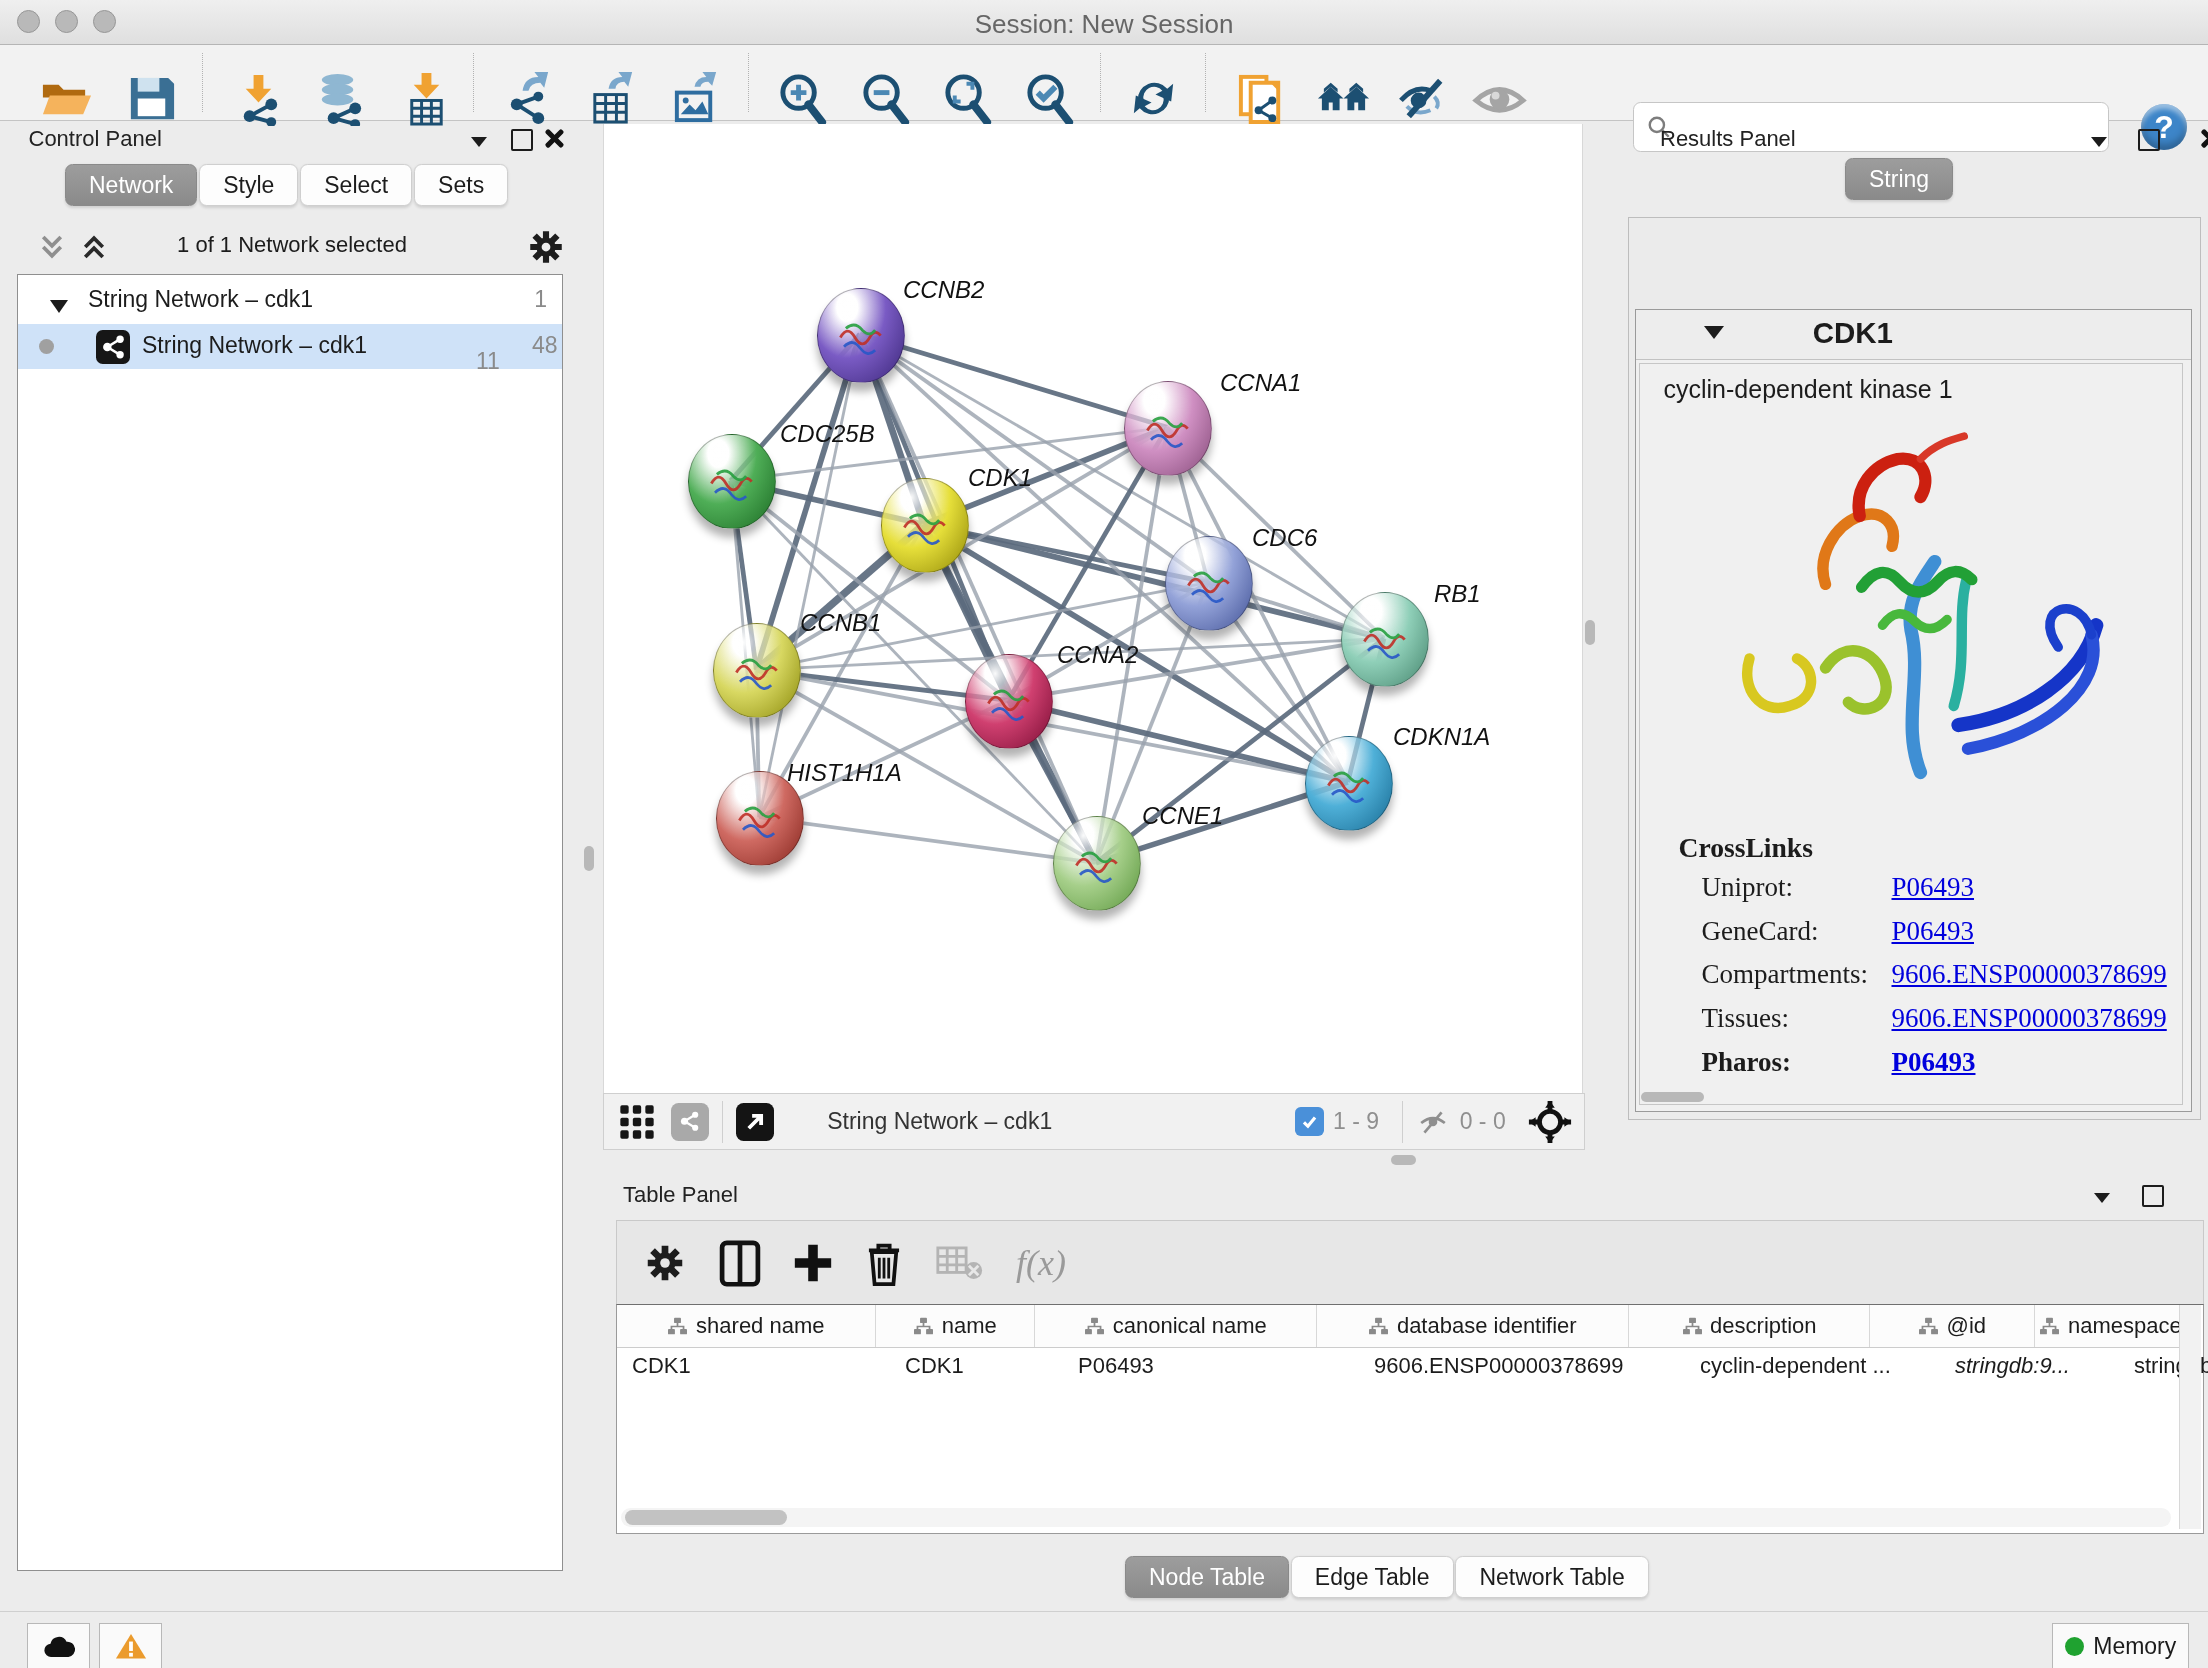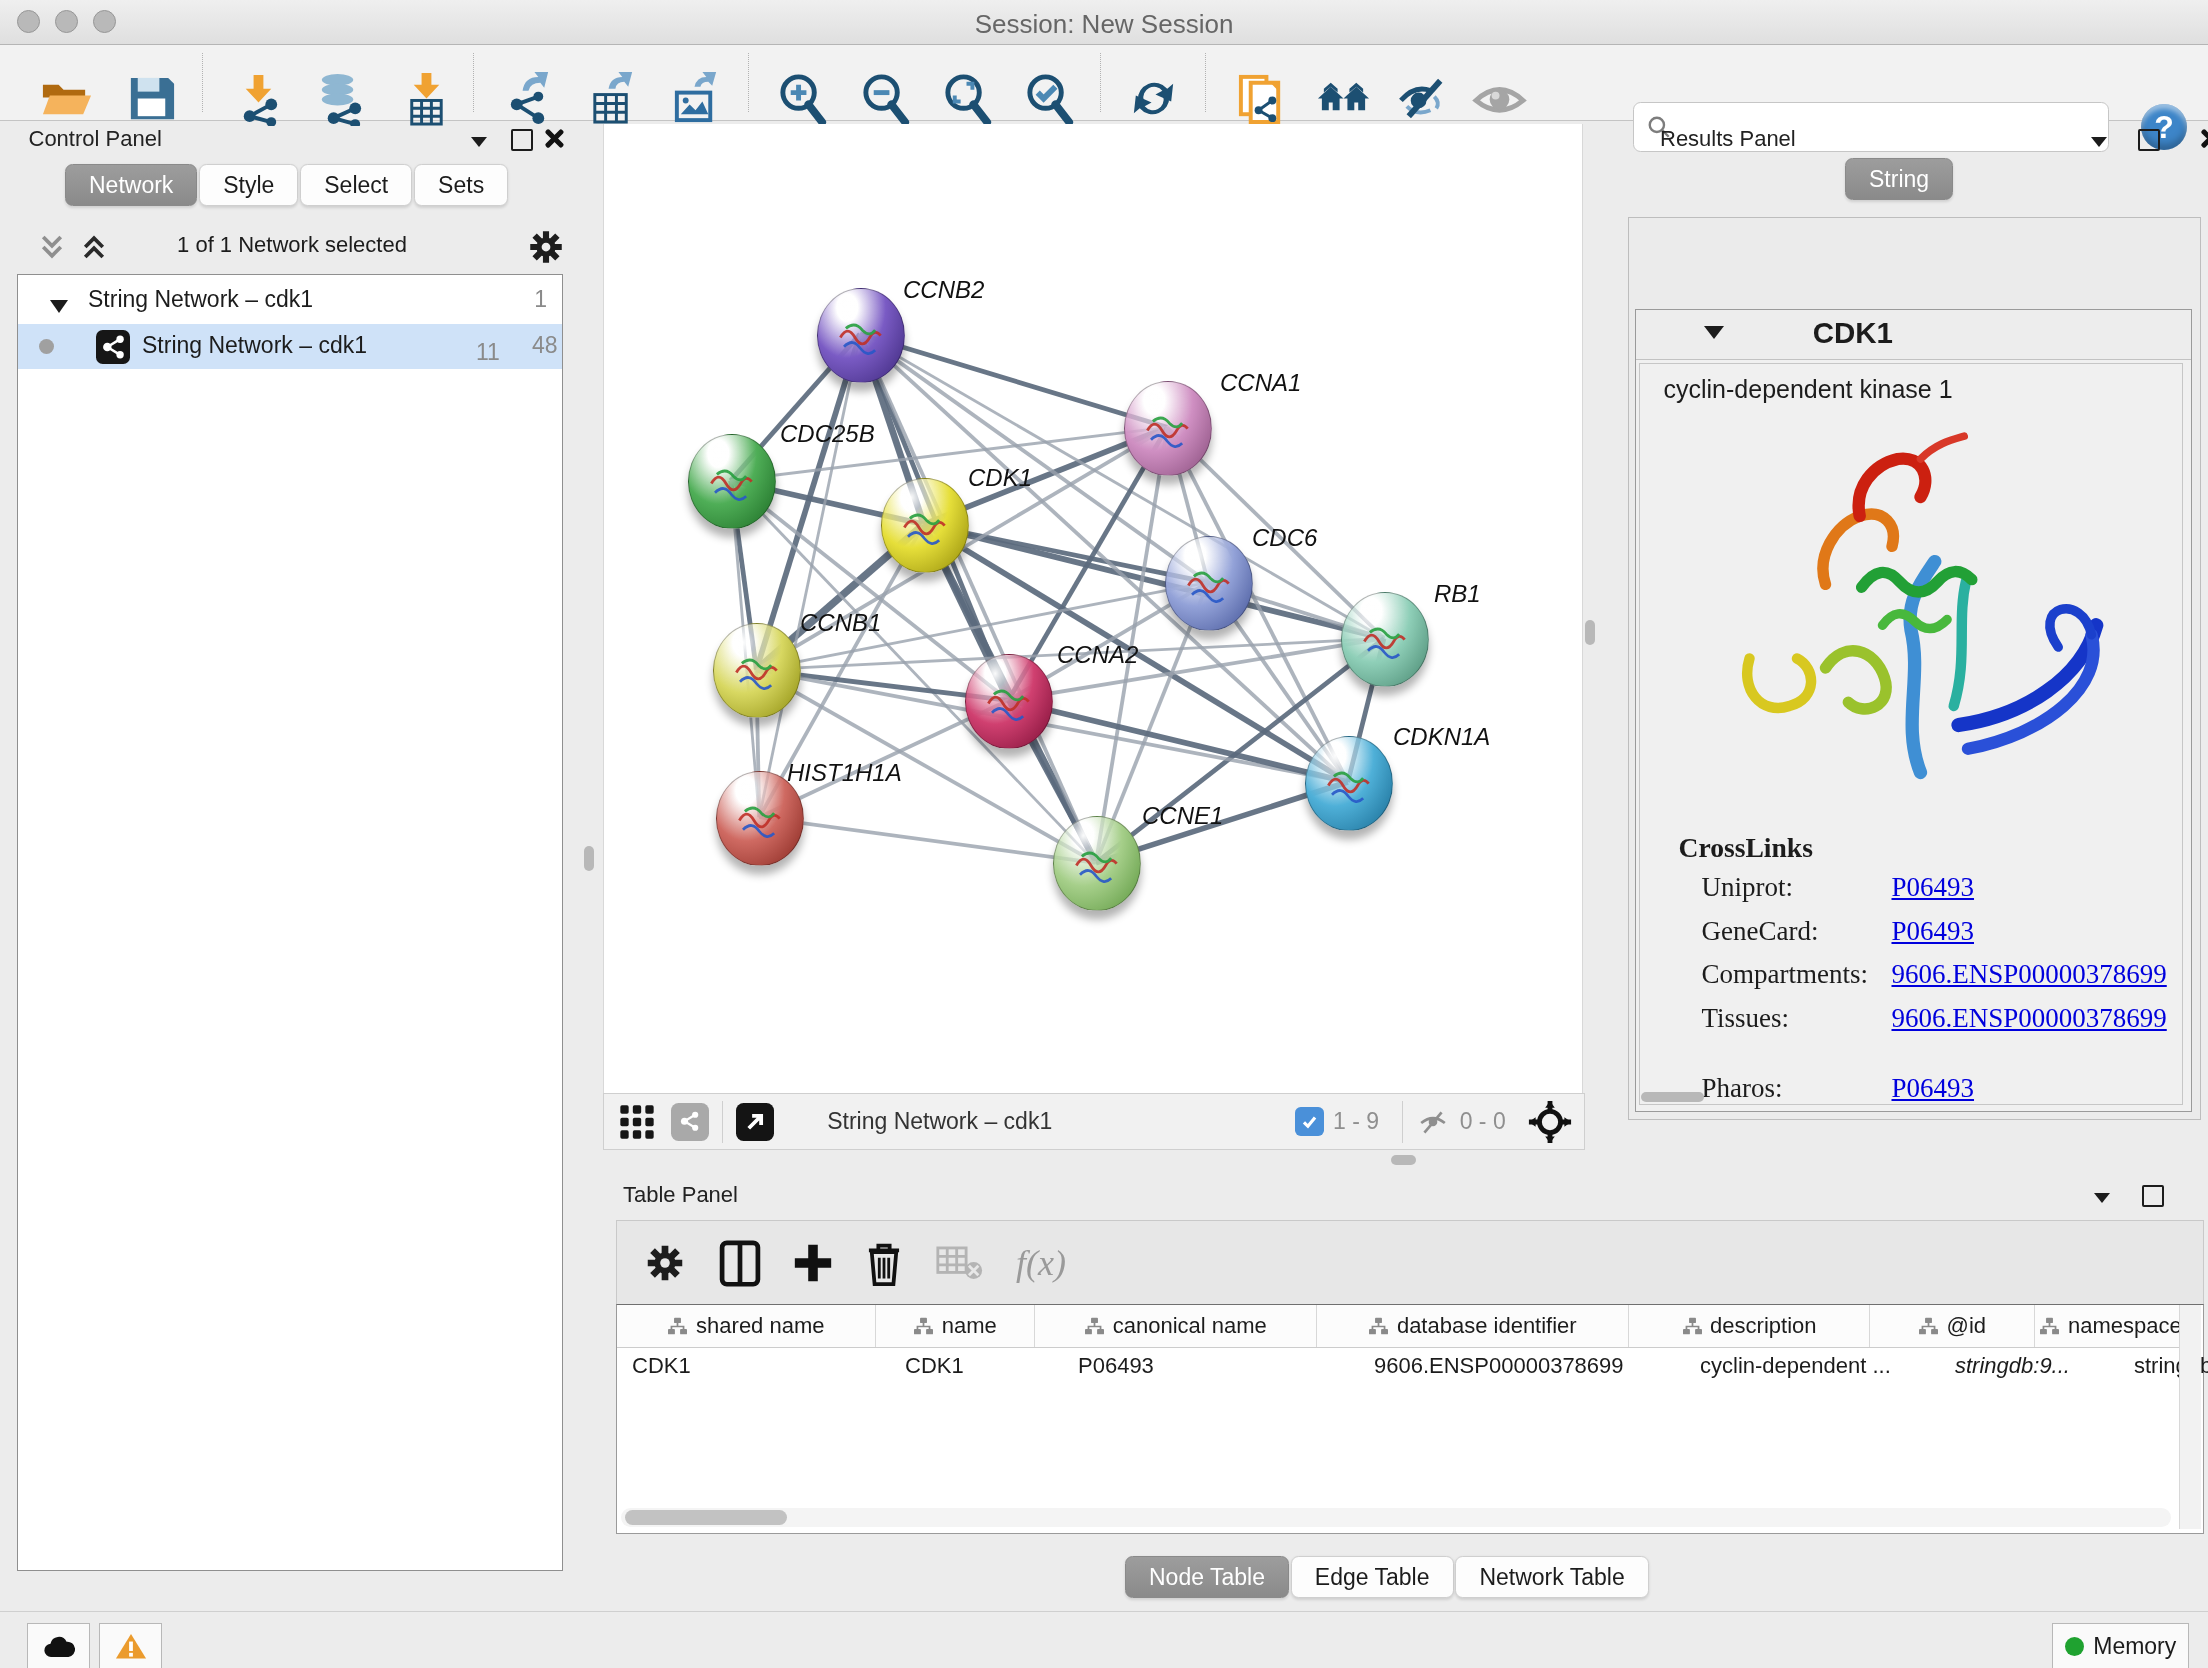--- a/index.html
+++ b/index.html
@@ -296,21 +296,21 @@
         <svg width="34" height="34" viewBox="0 0 24 24">
             <g fill="#fff">
               <circle cx="8" cy="12" r="3"></circle>
               <circle cx="17" cy="6.5" r="2.6"></circle>
               <circle cx="17" cy="17.5" r="2.6"></circle>
               <path d="M8 12 L17 6.5 M8 12 L17 17.5" stroke="#fff" stroke-width="1.8"></path>
             </g>
           </svg>
       </span>
       <span class="abs" style="left:124px;top:7.6px">String Network – cdk1</span>
-      <span class="abs cnt" style="left:458px;top:15px">11</span>
+      <span class="abs cnt" style="left:458px;top:24px">11</span>
       <span class="abs cnt" style="left:514px;top:7.6px">48</span>
     </div>
   </div>
 
   
   <div class="abs" id="canvas">
     <svg id="edges-svg" width="978" height="969" viewBox="0 0 1028 1019" style="position:absolute;left:0;top:0">
         <line x1="336" y1="421" x2="269" y2="221" stroke="#5b6a7d" stroke-width="7" stroke-opacity="0.92"></line>
         <line x1="336" y1="421" x2="592" y2="319" stroke="#5b6a7d" stroke-width="6" stroke-opacity="0.92"></line>
         <line x1="336" y1="421" x2="133" y2="375" stroke="#5b6a7d" stroke-width="6" stroke-opacity="0.92"></line>
@@ -566,21 +566,21 @@
             <path d="M250 40 C266 24 282 20 296 16" stroke="#d83828" stroke-width="8"></path>
           </g>
         </svg>
 
         <div class="abs serif" id="xl-title">CrossLinks</div>
         <div id="xl-rows">
             <div class="xl-row serif" style="top: 508px;"><span class="xl-label">Uniprot:</span><a class="xl-link">P06493</a></div>
             <div class="xl-row serif" style="top: 552px;"><span class="xl-label">GeneCard:</span><a class="xl-link">P06493</a></div>
             <div class="xl-row serif" style="top: 595px;"><span class="xl-label">Compartments:</span><a class="xl-link">9606.ENSP00000378699</a></div>
             <div class="xl-row serif" style="top: 639px;"><span class="xl-label">Tissues:</span><a class="xl-link">9606.ENSP00000378699</a></div>
-            <div class="xl-row serif" style="top: 709px;"><span class="xl-label">Pharos:</span><a class="xl-link">P06493</a></div>
+            <div class="xl-row serif" style="top: 683px; font-weight: bold;"><span class="xl-label">Pharos:</span><a class="xl-link">P06493</a></div>
           </div>
       </div>
       <div class="abs split-dot" style="left:5.7px;top:782px;width:63px;height:9.5px"></div>
     </div>
   </div>
 
   
   <div class="abs panel-title" id="tp-title">Table Panel</div>
   <div class="abs" style="left:2094px;top:1189px"><span class="tri-down" style="border-top-width:10.5px;border-left-width:8.6px;border-right-width:8.6px"></span></div>
   <div class="abs float-ic" style="left:2142px;top:1185px"></div>

